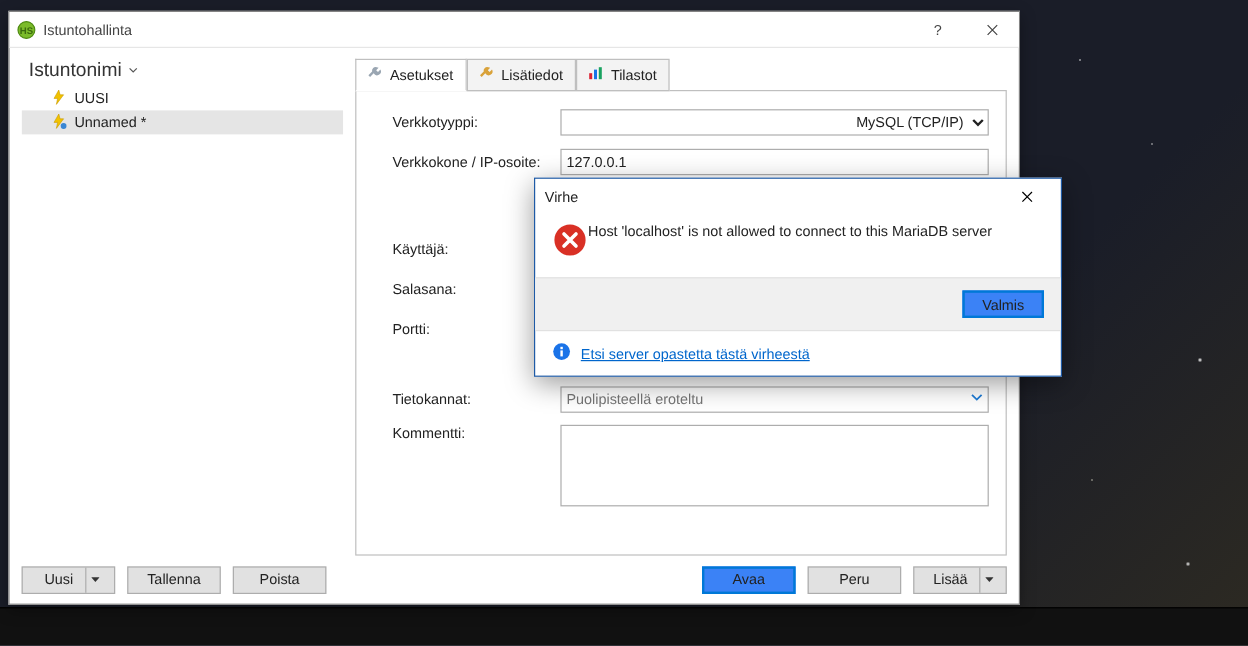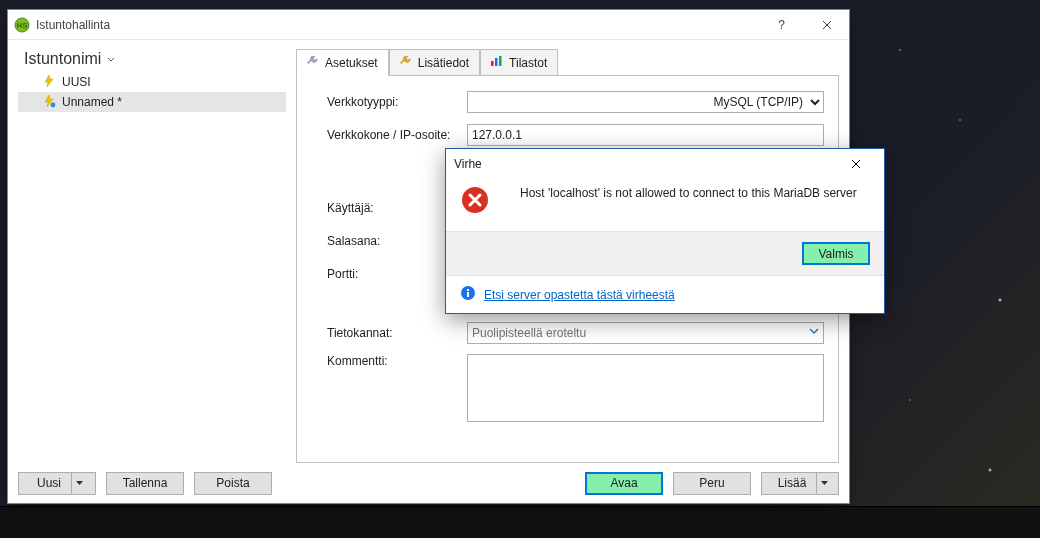--- a/index.html
+++ b/index.html
@@ -120,37 +120,37 @@
   .bottombar .filler{flex:1;}
   .btn{
     height:23px; min-width:78px; padding:0 10px;
     border:1px solid #adadad; background:#e1e1e1; font:inherit;
     display:inline-flex; align-items:center; justify-content:center;
     color:#222;
   }
   .btn.split{ padding:0; }
   .btn.split .main{ padding:0 10px; display:inline-flex; align-items:center; height:100%; }
   .btn.split .drop{ width:16px; border-left:1px solid #adadad; display:inline-flex; align-items:center; justify-content:center; height:100%; }
-  .btn.primary{ border:2px solid #0078d7; background:#86efac; }
+  .btn.primary{ border:2px solid #0078d7; background:#3b82f6; }
 
   
   .dialog{
     position:absolute; left:445px; top:148px;
     width:440px; background:#fff;
     border:1px solid #1e5aa6; box-shadow:0 6px 22px rgba(0,0,0,.4);
     display:flex; flex-direction:column;
   }
   .dialog .dtitle{
     height:30px; display:flex; align-items:center; padding:0 8px; font-size:12px; color:#222;
   }
   .dialog .dtitle .spacer{flex:1;}
   .dialog .dtitle .x{ width:40px; height:30px; display:flex; align-items:center; justify-content:center; }
   .dialog .dtitle .x svg{width:10px;height:10px;}
   .dialog .dbody{
-    padding:6px 14px 16px 14px; display:flex; gap:30px;
+    padding:6px 14px 16px 14px; display:flex; gap:0;
   }
   .dialog .erricon{ width:30px; height:30px; flex:0 0 auto; }
   .dialog .errtext{ font-size:12px; color:#222; line-height:1.4; padding-top:0px; }
   .dialog .dbuttons{
     background:#f0f0f0; height:44px; display:flex; align-items:center; justify-content:flex-end; padding:0 14px; border-top:1px solid #e1e1e1;
   }
   .dialog .dbuttons .btn{ min-width:68px; }
   .dialog .dfooter{
     height:38px; display:flex; align-items:center; gap:8px; padding:0 14px; border-top:1px solid #e1e1e1;
   }

